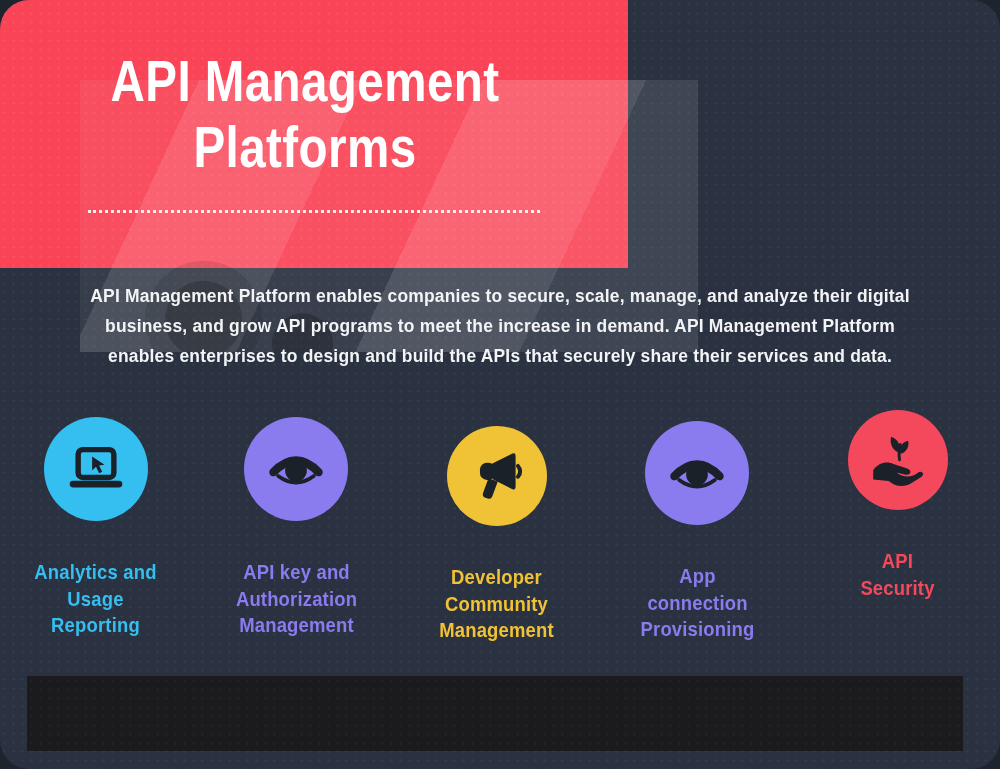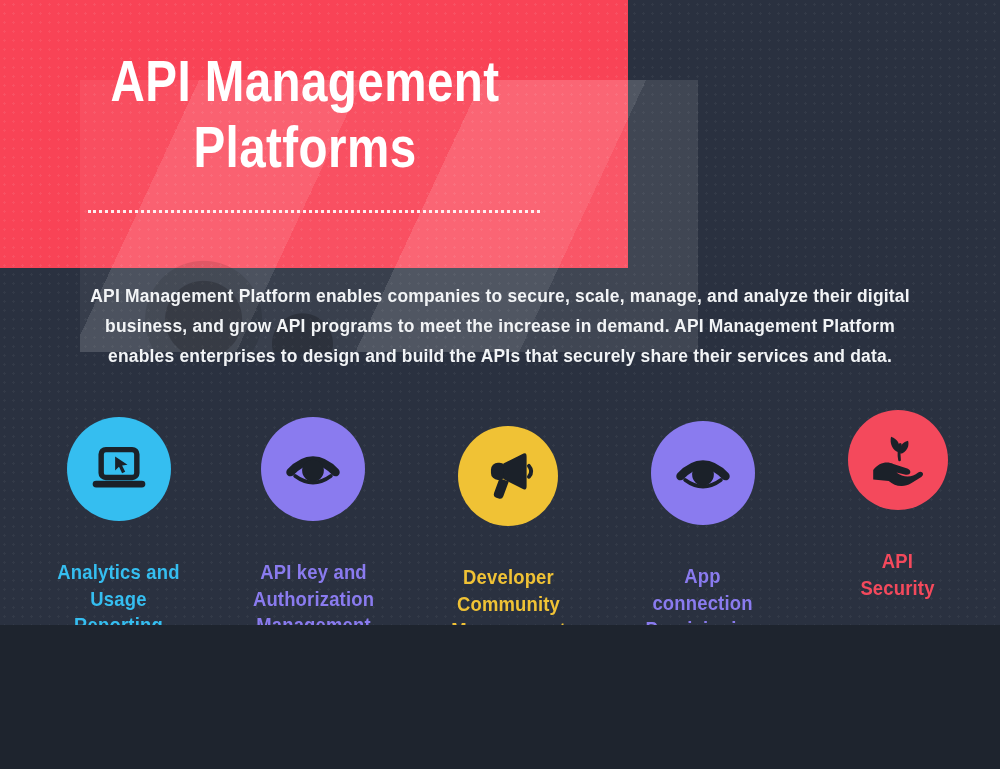--- a/index.html
+++ b/index.html
@@ -2,25 +2,26 @@
 <html><head>
 <meta charset="utf-8">
 <style>
   * { margin: 0; padding: 0; box-sizing: border-box; }
   html, body { background: #1e242e; }
   body { font-family: "Liberation Sans", sans-serif; }
 
   .stage {
     position: relative;
     width: 1000px;
-    height: 625px;
+    height: 769px;
     background: var(--bg, #2A3140);
     background-image: radial-gradient(rgba(255,255,255,0.045) 1.1px, transparent 1.2px);
     background-size: 9px 9px;
     overflow: hidden;
+    border-radius: 29px;
   }
 
   
   .banner {
     position: absolute;
     left: 0; top: 0;
     width: 628px; height: 268px;
     background: var(--banner, #F94356);
     background-image: radial-gradient(rgba(255,255,255,0.07) 1.1px, transparent 1.2px);
     background-size: 9px 9px;
@@ -81,21 +82,21 @@
     letter-spacing: 0.2px;
     text-align: center;
     white-space: pre-line;
     transform: scaleX(0.97);
     transform-origin: 50% 0;
   }
 
   
   .features {
     position: absolute;
-    left: 36px; right: 20px; top: 410px;
+    left: 13px; right: 20px; top: 410px;
     display: flex;
     justify-content: space-between;
     z-index: 4;
   }
   .feature { width: 165px; text-align: center; }
 
   .circle {
     width: 104px; height: 104px;
     margin: 0 auto;
     border-radius: 50%;

